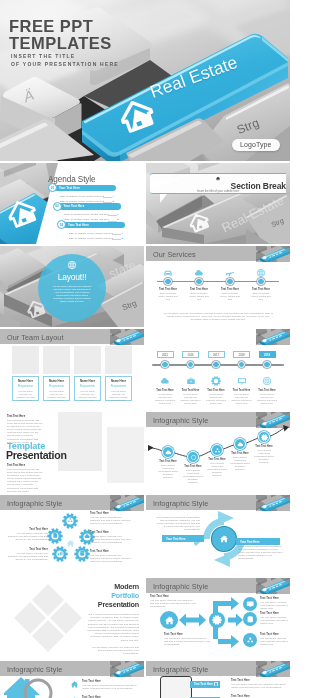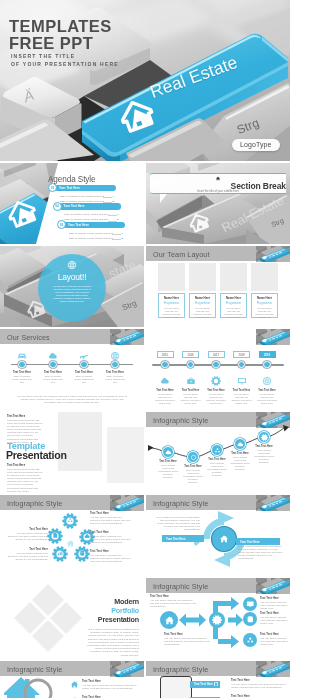--- a/index.html
+++ b/index.html
@@ -129,21 +129,21 @@
 .gearc{position:absolute;left:4.8px;top:4.3px;width:6.5px;height:6.5px;line-height:0}
 .ghouse{position:absolute;left:65.5px;top:44px;width:9px;height:9px;line-height:0}
 .g-h{position:absolute;font-size:2.7px;color:#4c4c4c;font-weight:bold;width:54px;letter-spacing:.05px}
 .g-b{position:absolute;font-size:2.5px;color:#9b9b9b;width:54px;line-height:3.1px}
 .cyc{position:absolute;left:48px;top:16px;line-height:0}
 .cyc-h{position:absolute;left:72.5px;top:38.5px;width:11px;height:11px;line-height:0}
 .c-lb{position:absolute;left:10px;top:21px;width:44px;font-size:2.5px;color:#9b9b9b;
   line-height:3.1px;text-align:right}
 .c-rb{position:absolute;left:92px;top:50px;width:46px;font-size:2.5px;color:#9b9b9b;line-height:3.1px}
 .dia-wrap{position:absolute;left:12px;top:4px;line-height:0}
-.mod-wrap{position:absolute;right:5px;top:19px;width:52px}
+.mod-wrap{position:absolute;right:5px;top:4px;width:52px}
 .hubarrows{position:absolute;left:0;top:0;z-index:0;line-height:0}
 .hubL,.hubC,.hubR{z-index:2;line-height:0}
 .hsmag{position:absolute;left:4px;top:14px;line-height:0}
 .sm-ic{position:absolute;width:9px;height:9px;line-height:0}
 .tablet{position:absolute;left:14px;top:15px;width:32px;height:46px;background:#f4f4f4;
   border:1.6px solid #3a3a3a;border-radius:3px}
 .bb-ic{position:absolute;right:2px;top:1.2px;width:4.2px;height:4.2px;background:#fff;
   border-radius:1px;display:flex;align-items:center;justify-content:center}
 </style>
 </head>
@@ -238,22 +238,22 @@
     <path d="M224 116 L286 84 Q290 82 290 86 L290 126 L246 161 L206 161 L200 150 Q198 146 202 144 Z" fill="url(#strgTop)"></path>
     <path d="M200 150 L206 161 L246 161 L290 126 L290 161 L210 161 Z" fill="#a9a9a9"></path>
     <path d="M226 117.5 L286 86 Q289 84.5 289 87 L289 88 L226 120 Z" fill="#f0f0f0"></path>
 
     <path d="M126 153 L196 119 Q200 117 203 120 L224 141 L190 161 L130 161 Z" fill="#bdbdbd"></path>
     <path d="M128 155 L196 121.5 Q199 120 201 122 L202 123.5 L132 158 Z" fill="#dcdcdc"></path>
   </svg>
   </div>
   <div class="hero-shine"></div>
   <div class="hero-title">
+    <span>FREE PPT</span>
     <span>TEMPLATES</span>
-    <span>FREE PPT</span>
   </div>
   <div class="hero-sub">
     <span>INSERT THE TITLE</span>
     <span>OF YOUR PRESENTATION HERE</span>
   </div>
   <div class="hero-key-label">Real Estate</div>
   <div class="hero-key-icon">
     <svg viewBox="0 0 40 34" width="40" height="34">
       <path d="M4 18 L19 5 L34 18 L34 20.5 L30.5 20.5 L30.5 31 L7.5 31 L7.5 20.5 L4 20.5 Z" fill="none" stroke="#fff" stroke-width="3.4" stroke-linejoin="round"></path>
       <path d="M19 12 L30 22 L30 30 L21 30 L21 25 L16 25 L16 30 L10 30 Z" fill="#fff"></path>
@@ -457,21 +457,21 @@
               <circle cx="12" cy="12" r="9" fill="none" stroke="currentColor" stroke-width="1.6"></circle>
               <ellipse cx="12" cy="12" rx="4" ry="9" fill="none" stroke="currentColor" stroke-width="1.3"></ellipse>
               <path d="M3.4 9 H20.6 M3.4 15 H20.6 M12 3 V21" stroke="currentColor" stroke-width="1.3" fill="none"></path>
             </svg></div>
           <div class="wc-t">Layout!!</div>
           <div class="wc-b">You can simply impress your audience and add a unique zing and appeal to your Presentations. Get a modern PowerPoint Presentation that is beautifully designed. Easy to change colors, photos and Text.</div>
         </div>
       </div>
 <div class="slide ">
         <div class="hd">
-          <div class="hd-t">Our Team Layout</div>
+          <div class="hd-t">Our Services</div>
         </div>
         <div class="kb-corner"><svg width="34" height="16" viewBox="0 0 34 16">
             <rect x="-1" y="-1" width="36" height="18" fill="#b4b4b4"></rect>
             <g fill="#8f8f8f">
               <path d="M-4 1 L5 -3 L11 1 L2 5 Z"></path>
               <path d="M8 -5 L17 -9 L24 -4 L15 0 Z"></path>
               <path d="M-6 9 L3 5 L9 9 L0 13 Z"></path>
               <path d="M20 -3 L29 -7 L36 -2 L27 2 Z"></path>
               <path d="M6 15 L16 11 L22 15 L12 19 Z"></path>
               <path d="M26 5 L36 1 L40 5 L30 9 Z"></path>
@@ -487,48 +487,54 @@
             <path d="M10 15 L34 5 L34 7.5 L10 17.5 Z" fill="#2aa0cd"></path>
             <path d="M5 12 L28 3 L29.5 3.8 L6.5 12.8 Z" fill="#a7e5f7"></path>
             <ellipse cx="8.6" cy="11.6" rx="2" ry="1.6" fill="#f2fcff" opacity=".95"></ellipse>
             <g fill="#e8f8ff" opacity=".9" transform="rotate(-22 20 9)">
               <rect x="13" y="8.2" width="2" height="1" rx=".4"></rect>
               <rect x="16" y="8.2" width="3" height="1" rx=".4"></rect>
               <rect x="20" y="8.2" width="2.4" height="1" rx=".4"></rect>
               <rect x="23.4" y="8.2" width="3" height="1" rx=".4"></rect>
             </g>
           </svg></div>
-        <div class="team-ph" style="left:12px;top:17px;width:27px;height:28px"></div>
-        <div class="team-card" style="left:12px;top:47px;width:27px;height:25px">
-          <div class="team-n">Name Here</div>
-          <div class="team-r">Programmer</div>
-          <div class="team-b">You can simply impress your audience and add a unique zing.</div>
-        </div>
-        <div class="team-ph" style="left:43px;top:17px;width:27px;height:28px"></div>
-        <div class="team-card" style="left:43px;top:47px;width:27px;height:25px">
-          <div class="team-n">Name Here</div>
-          <div class="team-r">Programmer</div>
-          <div class="team-b">You can simply impress your audience and add a unique zing.</div>
-        </div>
-        <div class="team-ph" style="left:74px;top:17px;width:27px;height:28px"></div>
-        <div class="team-card" style="left:74px;top:47px;width:27px;height:25px">
-          <div class="team-n">Name Here</div>
-          <div class="team-r">Programmer</div>
-          <div class="team-b">You can simply impress your audience and add a unique zing.</div>
-        </div>
-        <div class="team-ph" style="left:105px;top:17px;width:27px;height:28px"></div>
-        <div class="team-card" style="left:105px;top:47px;width:27px;height:25px">
-          <div class="team-n">Name Here</div>
-          <div class="team-r">Programmer</div>
-          <div class="team-b">You can simply impress your audience and add a unique zing.</div>
-        </div>
+        <div class="tl-line" style="left:11px;top:34.5px;width:122px"></div>
+        <div class="svc-ico" style="left:17px;top:18px"><svg width="10" height="10" viewBox="0 0 24 24" style="color:#6ec8e8;">
+            <path d="M3 14 L4.5 8 Q5 6.5 7 6.5 L17 6.5 Q19 6.5 19.5 8 L21 14 L21 17 Q21 18 20 18 L18 18 Q17 18 17 17 L17 16 L7 16 L7 17 Q7 18 6 18 L4 18 Q3 18 3 17 Z M6 9 L7 12 L17 12 L18 9 Z" fill="currentColor"></path>
+            <circle cx="6.5" cy="14.5" r="1.3" fill="#fff"></circle>
+            <circle cx="17.5" cy="14.5" r="1.3" fill="#fff"></circle>
+          </svg></div>
+        <div class="tl-node" style="left:18.4px;top:31.5px"></div>
+        <div class="svc-h" style="left:8px;top:42px">Text  Text  Here</div>
+        <div class="svc-b" style="left:10px;top:46px">Easy to change colors, photos and Text</div>
+        <div class="svc-ico" style="left:48px;top:18px"><svg width="10" height="10" viewBox="0 0 24 24" style="color:#6ec8e8;">
+            <path d="M6.5 18 Q2 18 2 14 Q2 10.5 5.5 10 Q6 5 11 5 Q15.5 5 16.5 9 Q21 9 21 13.5 Q21 18 17 18 Z" fill="currentColor"></path>
+          </svg></div>
+        <div class="tl-node" style="left:49.4px;top:31.5px"></div>
+        <div class="svc-h" style="left:39px;top:42px">Text  Text  Here</div>
+        <div class="svc-b" style="left:41px;top:46px">Easy to change colors, photos and Text</div>
+        <div class="svc-ico" style="left:79px;top:18px"><svg width="10" height="10" viewBox="0 0 24 24" style="color:#6ec8e8;">
+            <path d="M2 13 L22 9.5 L22 11.5 L14 14 L10.5 20 L8.5 20 L10 14.5 L5 15.5 L3.5 18 L2 18 L2.5 14.5 Z" fill="currentColor"></path>
+          </svg></div>
+        <div class="tl-node" style="left:80.4px;top:31.5px"></div>
+        <div class="svc-h" style="left:70px;top:42px">Text  Text  Here</div>
+        <div class="svc-b" style="left:72px;top:46px">Easy to change colors, photos and Text</div>
+        <div class="svc-ico" style="left:110px;top:18px"><svg width="10" height="10" viewBox="0 0 24 24" style="color:#6ec8e8;">
+            <circle cx="12" cy="12" r="9" fill="none" stroke="currentColor" stroke-width="1.6"></circle>
+            <ellipse cx="12" cy="12" rx="4" ry="9" fill="none" stroke="currentColor" stroke-width="1.3"></ellipse>
+            <path d="M3.4 9 H20.6 M3.4 15 H20.6 M12 3 V21" stroke="currentColor" stroke-width="1.3" fill="none"></path>
+          </svg></div>
+        <div class="tl-node" style="left:111.4px;top:31.5px"></div>
+        <div class="svc-h" style="left:101px;top:42px">Text  Text  Here</div>
+        <div class="svc-b" style="left:103px;top:46px">Easy to change colors, photos and Text</div>
+        <div class="svc-foot" style="top:66px">You can simply impress your audience and add a unique zing and appeal to your Presentations. Easy to change colors, photos and Text. I hope and I believe that this Template will your Time, Money and Reputation. Easy to change colors, photos and Text.</div>
       </div>
 <div class="slide ">
         <div class="hd">
-          <div class="hd-t">Our Services</div>
+          <div class="hd-t">Our Team Layout</div>
         </div>
         <div class="kb-corner"><svg width="34" height="16" viewBox="0 0 34 16">
             <rect x="-1" y="-1" width="36" height="18" fill="#b4b4b4"></rect>
             <g fill="#8f8f8f">
               <path d="M-4 1 L5 -3 L11 1 L2 5 Z"></path>
               <path d="M8 -5 L17 -9 L24 -4 L15 0 Z"></path>
               <path d="M-6 9 L3 5 L9 9 L0 13 Z"></path>
               <path d="M20 -3 L29 -7 L36 -2 L27 2 Z"></path>
               <path d="M6 15 L16 11 L22 15 L12 19 Z"></path>
               <path d="M26 5 L36 1 L40 5 L30 9 Z"></path>
@@ -544,50 +550,44 @@
             <path d="M10 15 L34 5 L34 7.5 L10 17.5 Z" fill="#2aa0cd"></path>
             <path d="M5 12 L28 3 L29.5 3.8 L6.5 12.8 Z" fill="#a7e5f7"></path>
             <ellipse cx="8.6" cy="11.6" rx="2" ry="1.6" fill="#f2fcff" opacity=".95"></ellipse>
             <g fill="#e8f8ff" opacity=".9" transform="rotate(-22 20 9)">
               <rect x="13" y="8.2" width="2" height="1" rx=".4"></rect>
               <rect x="16" y="8.2" width="3" height="1" rx=".4"></rect>
               <rect x="20" y="8.2" width="2.4" height="1" rx=".4"></rect>
               <rect x="23.4" y="8.2" width="3" height="1" rx=".4"></rect>
             </g>
           </svg></div>
-        <div class="tl-line" style="left:11px;top:34.5px;width:122px"></div>
-        <div class="svc-ico" style="left:17px;top:18px"><svg width="10" height="10" viewBox="0 0 24 24" style="color:#6ec8e8;">
-            <path d="M3 14 L4.5 8 Q5 6.5 7 6.5 L17 6.5 Q19 6.5 19.5 8 L21 14 L21 17 Q21 18 20 18 L18 18 Q17 18 17 17 L17 16 L7 16 L7 17 Q7 18 6 18 L4 18 Q3 18 3 17 Z M6 9 L7 12 L17 12 L18 9 Z" fill="currentColor"></path>
-            <circle cx="6.5" cy="14.5" r="1.3" fill="#fff"></circle>
-            <circle cx="17.5" cy="14.5" r="1.3" fill="#fff"></circle>
-          </svg></div>
-        <div class="tl-node" style="left:18.4px;top:31.5px"></div>
-        <div class="svc-h" style="left:8px;top:42px">Text  Text  Here</div>
-        <div class="svc-b" style="left:10px;top:46px">Easy to change colors, photos and Text</div>
-        <div class="svc-ico" style="left:48px;top:18px"><svg width="10" height="10" viewBox="0 0 24 24" style="color:#6ec8e8;">
-            <path d="M6.5 18 Q2 18 2 14 Q2 10.5 5.5 10 Q6 5 11 5 Q15.5 5 16.5 9 Q21 9 21 13.5 Q21 18 17 18 Z" fill="currentColor"></path>
-          </svg></div>
-        <div class="tl-node" style="left:49.4px;top:31.5px"></div>
-        <div class="svc-h" style="left:39px;top:42px">Text  Text  Here</div>
-        <div class="svc-b" style="left:41px;top:46px">Easy to change colors, photos and Text</div>
-        <div class="svc-ico" style="left:79px;top:18px"><svg width="10" height="10" viewBox="0 0 24 24" style="color:#6ec8e8;">
-            <path d="M2 13 L22 9.5 L22 11.5 L14 14 L10.5 20 L8.5 20 L10 14.5 L5 15.5 L3.5 18 L2 18 L2.5 14.5 Z" fill="currentColor"></path>
-          </svg></div>
-        <div class="tl-node" style="left:80.4px;top:31.5px"></div>
-        <div class="svc-h" style="left:70px;top:42px">Text  Text  Here</div>
-        <div class="svc-b" style="left:72px;top:46px">Easy to change colors, photos and Text</div>
-        <div class="svc-ico" style="left:110px;top:18px"><svg width="10" height="10" viewBox="0 0 24 24" style="color:#6ec8e8;">
-            <circle cx="12" cy="12" r="9" fill="none" stroke="currentColor" stroke-width="1.6"></circle>
-            <ellipse cx="12" cy="12" rx="4" ry="9" fill="none" stroke="currentColor" stroke-width="1.3"></ellipse>
-            <path d="M3.4 9 H20.6 M3.4 15 H20.6 M12 3 V21" stroke="currentColor" stroke-width="1.3" fill="none"></path>
-          </svg></div>
-        <div class="tl-node" style="left:111.4px;top:31.5px"></div>
-        <div class="svc-h" style="left:101px;top:42px">Text  Text  Here</div>
-        <div class="svc-b" style="left:103px;top:46px">Easy to change colors, photos and Text</div>
-        <div class="svc-foot" style="top:66px">You can simply impress your audience and add a unique zing and appeal to your Presentations. Easy to change colors, photos and Text. I hope and I believe that this Template will your Time, Money and Reputation. Easy to change colors, photos and Text.</div>
+        <div class="team-ph" style="left:12px;top:17px;width:27px;height:28px"></div>
+        <div class="team-card" style="left:12px;top:47px;width:27px;height:25px">
+          <div class="team-n">Name Here</div>
+          <div class="team-r">Programmer</div>
+          <div class="team-b">You can simply impress your audience and add a unique zing.</div>
+        </div>
+        <div class="team-ph" style="left:43px;top:17px;width:27px;height:28px"></div>
+        <div class="team-card" style="left:43px;top:47px;width:27px;height:25px">
+          <div class="team-n">Name Here</div>
+          <div class="team-r">Programmer</div>
+          <div class="team-b">You can simply impress your audience and add a unique zing.</div>
+        </div>
+        <div class="team-ph" style="left:74px;top:17px;width:27px;height:28px"></div>
+        <div class="team-card" style="left:74px;top:47px;width:27px;height:25px">
+          <div class="team-n">Name Here</div>
+          <div class="team-r">Programmer</div>
+          <div class="team-b">You can simply impress your audience and add a unique zing.</div>
+        </div>
+        <div class="team-ph" style="left:105px;top:17px;width:27px;height:28px"></div>
+        <div class="team-card" style="left:105px;top:47px;width:27px;height:25px">
+          <div class="team-n">Name Here</div>
+          <div class="team-r">Programmer</div>
+          <div class="team-b">You can simply impress your audience and add a unique zing.</div>
+        </div>
       </div>
 <div class="slide ">
         <div class="kb-corner"><svg width="34" height="16" viewBox="0 0 34 16">
             <rect x="-1" y="-1" width="36" height="18" fill="#b4b4b4"></rect>
             <g fill="#8f8f8f">
               <path d="M-4 1 L5 -3 L11 1 L2 5 Z"></path>
               <path d="M8 -5 L17 -9 L24 -4 L15 0 Z"></path>
               <path d="M-6 9 L3 5 L9 9 L0 13 Z"></path>
               <path d="M20 -3 L29 -7 L36 -2 L27 2 Z"></path>
               <path d="M6 15 L16 11 L22 15 L12 19 Z"></path>

